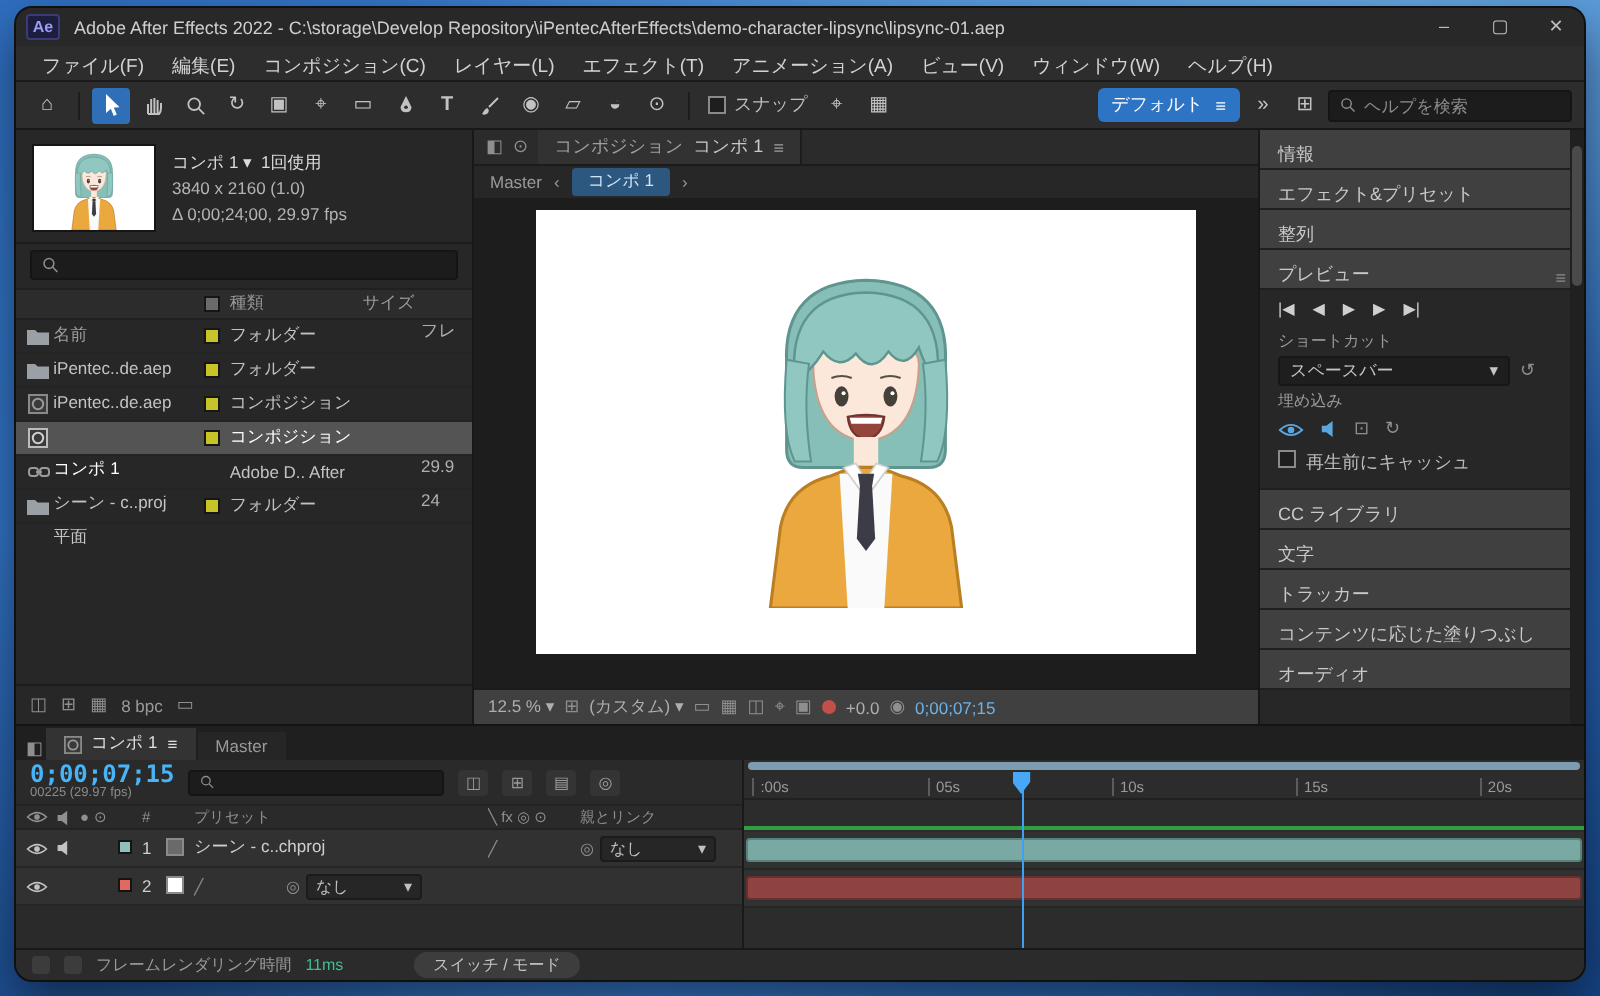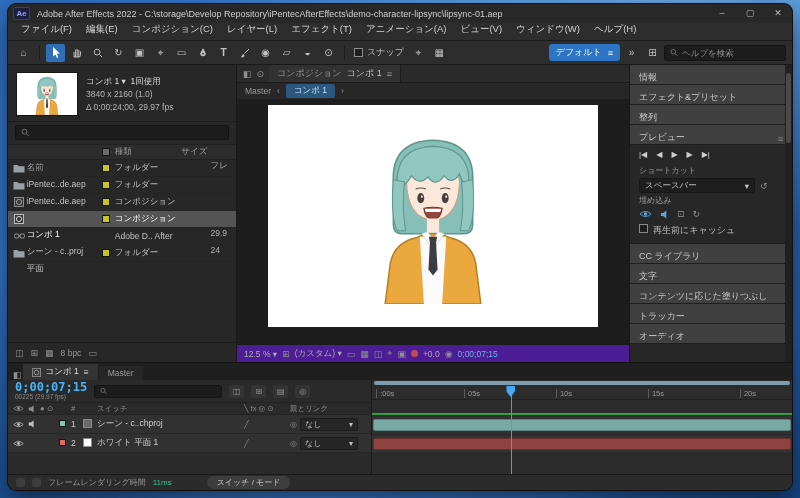--- a/index.html
+++ b/index.html
@@ -16,21 +16,21 @@
     box-shadow:0 0 0 1px #101010, 0 10px 26px rgba(0,0,0,.55); color:#c8c8c8; font-size:9px; }
 
   
   .titlebar { height:19px; background:#282828; display:flex; align-items:center; flex:0 0 auto; }
   .ae-logo { width:17px; height:13px; margin-left:5px; background:#1d1d3f; border:1px solid #3b3b7a;
     color:#9b9bf0; font-size:8px; font-weight:bold; display:flex; align-items:center; justify-content:center; border-radius:2px; }
   .win-title { flex:1; margin-left:7px; color:#cfcfcf; font-size:9px; white-space:nowrap; overflow:hidden; text-overflow:ellipsis; }
   .win-btn { width:28px; height:19px; line-height:19px; text-align:center; color:#bdbdbd; font-size:9px; }
 
   
-  .menubar { height:18px; background:#2d2d2d; border-bottom:1px solid #1b1b1b; display:flex; align-items:flex-start; padding-left:6px; flex:0 0 auto; }
+  .menubar { height:18px; background:#2d2d2d; border-bottom:1px solid #1b1b1b; display:flex; align-items:flex-end; padding-left:6px; flex:0 0 auto; }
   .menu-item { padding:0 7px; color:#d2d2d2; font-size:9.5px; white-space:nowrap; }
 
   
   .toolbar { height:24px; background:#2d2d2d; border-bottom:1px solid #181818; display:flex; align-items:center; padding:0 6px; gap:2px; flex:0 0 auto; color:#bdbdbd; }
   .tool { width:19px; height:18px; display:flex; align-items:center; justify-content:center; border-radius:2px; font-size:10px; color:#c2c2c2; }
   .tool.active { background:#2f6fb8; color:#fff; }
   .tb-sep { width:1px; height:14px; background:#1d1d1d; margin:0 4px; }
   .snap { display:flex; align-items:center; gap:4px; margin:16px 3px; }
   .cb { width:9px; height:9px; border:1px solid #8a8a8a; background:#1e1e1e; display:inline-block; }
   .workspace { background:#2d74c4; color:#fff; border-radius:3px; padding:2px 7px; display:flex; align-items:center; gap:6px; font-size:9px; }
@@ -66,21 +66,21 @@
   
   .center { flex:1; background:#272727; display:flex; flex-direction:column; min-width:0; }
   .comp-tabbar { height:18px; background:#2b2b2b; border-bottom:1px solid #1b1b1b; display:flex; align-items:center; gap:5px; padding:0 6px; flex:0 0 auto; }
   .comp-tab { display:flex; align-items:center; gap:5px; background:#323232; height:100%; padding:0 8px; border-right:1px solid #1d1d1d; }
   .comp-tab .dim { color:#9f9f9f; }
   .crumbs { height:16px; display:flex; align-items:center; gap:6px; padding-left:8px; font-size:8.5px; color:#9a9a9a; background:#272727; flex:0 0 auto; }
   .crumb-chip { background:#2c577e; color:#cfe4f6; border-radius:2px; padding:1px 8px; }
   .viewer { flex:1; background:#1d1d1d; position:relative; overflow:hidden; min-height:0; }
   .canvas { position:absolute; left:50%; transform:translateX(-50%); top:6px; width:330px; height:222px; background:#ffffff; }
   .char { position:absolute; left:50%; top:26px; transform:translateX(-50%); }
-  .viewer-bottom { height:18px; background:#4c1d95; border-top:1px solid #1b1b1b; display:flex; align-items:center; gap:5px; padding:0 7px; font-size:8.5px; color:#aeaeae; flex:0 0 auto; white-space:nowrap; overflow:hidden; }
+  .viewer-bottom { height:18px; background:#404040; border-top:1px solid #1b1b1b; display:flex; align-items:center; gap:5px; padding:0 7px; font-size:8.5px; color:#aeaeae; flex:0 0 auto; white-space:nowrap; overflow:hidden; }
   .vb-ico { color:#8f8f8f; font-size:9px; }
   .vb-time { color:#6cb2e8; }
   .exp-dot { width:7px; height:7px; border-radius:50%; background:#c2504a; display:inline-block; }
 
   
   .rpanel { width:162px; background:#272727; display:flex; flex-direction:column; flex:0 0 auto; position:relative; font-size:9px; }
   .rp-h { height:20px; background:#404040; border-bottom:1px solid #1f1f1f; display:flex; align-items:flex-end; padding:0 9px; color:#c9c9c9; flex:0 0 auto; white-space:nowrap; overflow:hidden; }
   .rp-h .menu-glyph { margin-left:auto; color:#8a8a8a; }
   .rp-body { background:#272727; border-bottom:1px solid #1f1f1f; padding:3px 9px 6px; flex:0 0 auto; }
   .transport { display:flex; gap:9px; padding:2px 0 4px; color:#cfcfcf; font-size:8px; }
@@ -463,24 +463,24 @@
           <span>再生前にキャッシュ</span>
         </div>
       </div>
       <div class="rp-h">
             <span>CC ライブラリ</span>
           </div>
       <div class="rp-h">
             <span>文字</span>
           </div>
       <div class="rp-h">
+            <span>トラッカー</span>
+          </div>
+      <div class="rp-h">
             <span>コンテンツに応じた塗りつぶし</span>
-          </div>
-      <div class="rp-h">
-            <span>トラッカー</span>
           </div>
       <div class="rp-h">
             <span>オーディオ</span>
           </div>
       <div class="rp-fill"></div>
       <div class="rp-scroll">
             <div class="thumbb"></div>
           </div>
     </div>
   </div>
@@ -528,21 +528,21 @@
                 </svg>
             <svg class="i" width="8" height="8" viewBox="0 0 10 10">
                   <path d="M1 3.2 H3.5 L7 0.5 V9.5 L3.5 6.8 H1 Z" fill="#8f8f8f"></path>
                 </svg>
             <span>●</span>
           </span>
           <span class="c-lock">⊙</span>
           <span class="c-swatch"></span>
           <span class="c-hash">#</span>
           <span class="c-icon"></span>
-          <span class="c-src">スイッチ</span>
+          <span class="c-src">プリセット</span>
           <span class="c-sw">╲ fx ◎ ⊙</span>
           <span class="c-parent">親とリンク</span>
         </div>
 
         <div class="tl-layer">
           <span class="c-av">
             <svg class="i" width="11" height="7" viewBox="0 0 14 8">
                   <path d="M1 4 Q7 -1.5 13 4 Q7 9.5 1 4 Z" fill="none" stroke="#c2c2c2"></path>
                   <circle cx="7" cy="4" r="1.8" fill="#c2c2c2"></circle>
                 </svg>
@@ -569,21 +569,20 @@
           <span class="c-av">
             <svg class="i" width="11" height="7" viewBox="0 0 14 8">
                   <path d="M1 4 Q7 -1.5 13 4 Q7 9.5 1 4 Z" fill="none" stroke="#c2c2c2"></path>
                   <circle cx="7" cy="4" r="1.8" fill="#c2c2c2"></circle>
                 </svg>
           </span>
           <span class="c-lock"></span>
           <span class="c-swatch"><span class="lswatch" style="background:#e06a60"></span></span>
           <span class="c-hash">2</span>
           <span class="c-icon"><span class="solid-ico"></span></span>
-          <span class="c-src">ホワイト 平面 1</span>
           <span class="c-sw sw-glyph">╱</span>
           <span class="c-parent" style="display:flex;align-items:center;gap:3px;">
             <span class="sw-glyph">◎</span>
             <span class="parent-box">
               <span>なし</span>
                   <span>▾</span>
             </span>
           </span>
         </div>
       </div>

